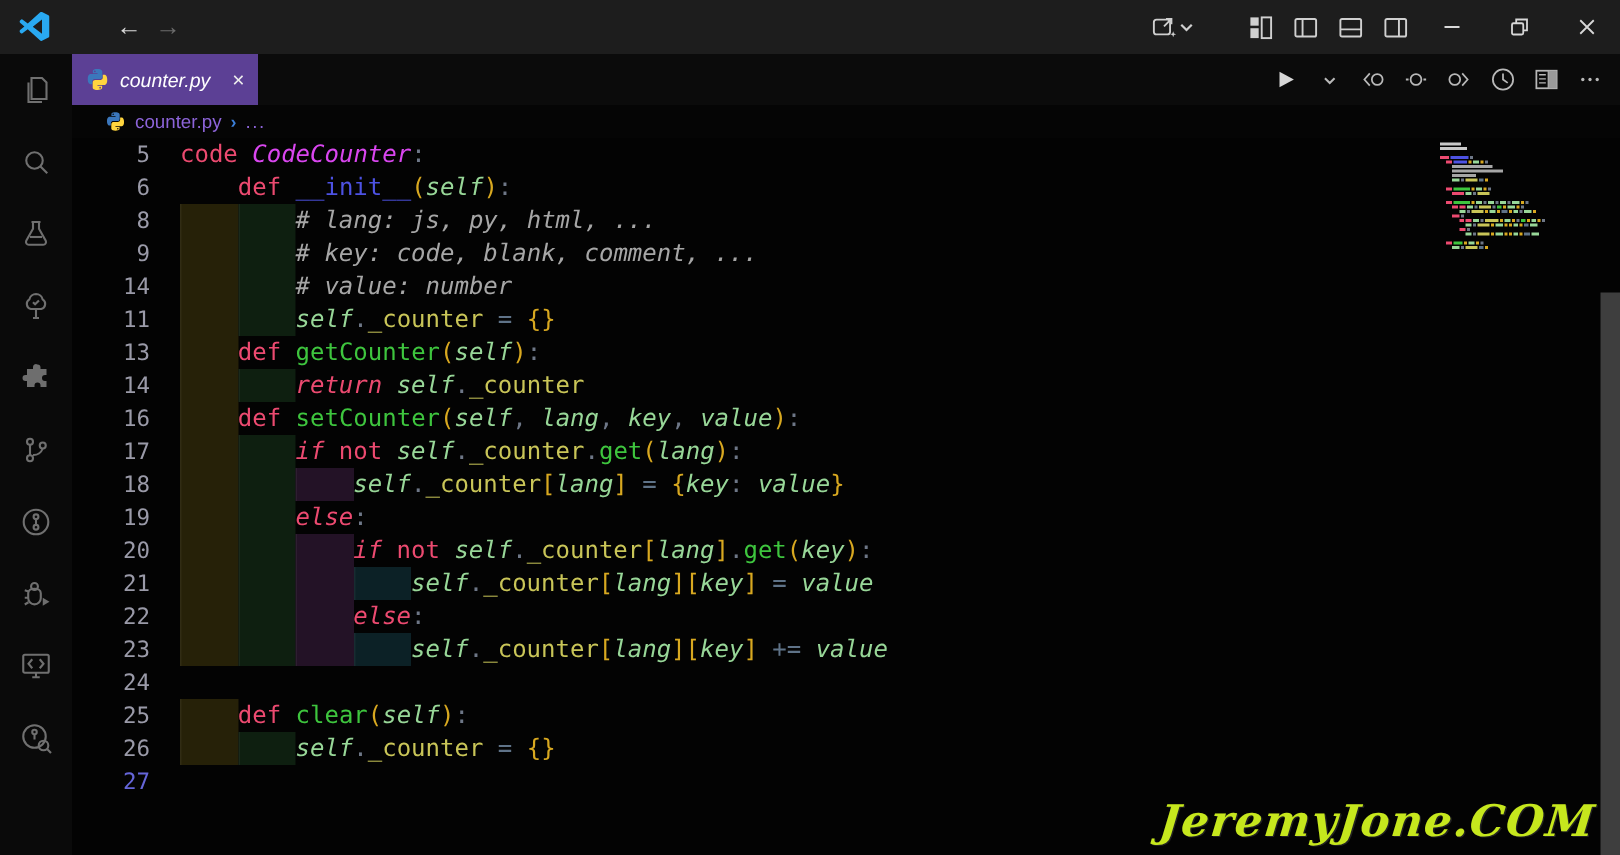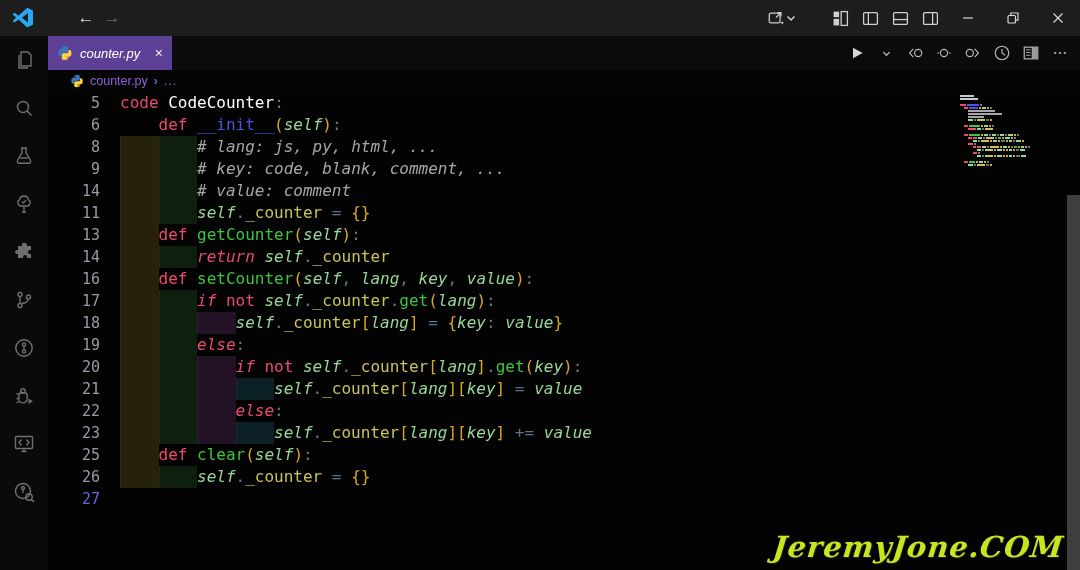--- a/index.html
+++ b/index.html
@@ -265,36 +265,37 @@
     <path fill="#3b77bc" d="M23.9 3c-9.8 0-9.2 4.3-9.2 4.3v4.4h9.4v1.3H10.9S4.5 12.3 4.5 23s5.6 10.3 5.6 10.3h3.3v-4.6s-.2-5.6 5.5-5.6h9.4s5.3.1 5.3-5.1V8.6S34.5 3 23.9 3zm-5.2 2.9a1.7 1.7 0 1 1-1.7 1.7 1.7 1.7 0 0 1 1.7-1.7z"></path>
     <path fill="#ffd53e" d="M24.1 45c9.8 0 9.2-4.3 9.2-4.3v-4.4h-9.4V35h13.2s6.4.7 6.4-10-5.6-10.3-5.6-10.3h-3.3v4.6s.2 5.6-5.5 5.6h-9.4s-5.3-.1-5.3 5.1v9.4S13.5 45 24.1 45zm5.2-2.9a1.7 1.7 0 1 1 1.7-1.7 1.7 1.7 0 0 1-1.7 1.7z"></path>
   </svg>
   <span class="bc-file">counter.py</span>
   <span class="bc-chev">›</span>
   <span class="bc-more">...</span>
 </div>
 
 <div class="editor">
   <div>
-      <div class="code-row"><div class="line-num">5</div><div class="line-body"><span class="line-text" style="margin-left: 0px;"><span style="color: rgb(236, 74, 112);">code </span><span style="color: #ffffff;">CodeCounter</span><span style="color: rgb(110, 119, 135);">:</span></span></div></div>
+      <div class="code-row"><div class="line-num">5</div><div class="line-body"><span class="line-text" style="margin-left: 0px;"><span style="color: rgb(236, 74, 112);">code </span><span style="color: #d946ef; font-style: italic;">CodeCounter</span><span style="color: rgb(110, 119, 135);">:</span></span></div></div>
       <div class="code-row"><div class="line-num">6</div><div class="line-body"><span class="line-text" style="margin-left: 38.5px;"><span style="color: rgb(236, 74, 112);">def </span><span style="color: rgb(77, 82, 227);">__init__</span><span style="color: rgb(216, 168, 32);">(</span><span style="color: rgb(152, 215, 152); font-style: italic;">self</span><span style="color: rgb(216, 168, 32);">)</span><span style="color: rgb(110, 119, 135);">:</span></span></div></div>
       <div class="code-row"><div class="line-num">8</div><div class="line-body"><span class="indent-block" style="left: 0px; background: rgb(38, 33, 8);"></span><span class="indent-block" style="left: 38.5px; background: rgb(14, 31, 16);"></span><span class="line-text" style="margin-left: 77px;"><span style="color: rgb(166, 166, 166); font-style: italic;"># lang: js, py, html, ...</span></span></div></div>
       <div class="code-row"><div class="line-num">9</div><div class="line-body"><span class="indent-block" style="left: 0px; background: rgb(38, 33, 8);"></span><span class="indent-block" style="left: 38.5px; background: rgb(14, 31, 16);"></span><span class="line-text" style="margin-left: 77px;"><span style="color: rgb(166, 166, 166); font-style: italic;"># key: code, blank, comment, ...</span></span></div></div>
-      <div class="code-row"><div class="line-num">14</div><div class="line-body"><span class="indent-block" style="left: 0px; background: rgb(38, 33, 8);"></span><span class="indent-block" style="left: 38.5px; background: rgb(14, 31, 16);"></span><span class="line-text" style="margin-left: 77px;"><span style="color: rgb(166, 166, 166); font-style: italic;"># value: comment</span></span></div></div>
+      <div class="code-row"><div class="line-num">14</div><div class="line-body"><span class="indent-block" style="left: 0px; background: rgb(38, 33, 8);"></span><span class="indent-block" style="left: 38.5px; background: rgb(14, 31, 16);"></span><span class="line-text" style="margin-left: 77px;"><span style="color: rgb(166, 166, 166); font-style: italic;"># value: number</span></span></div></div>
       <div class="code-row"><div class="line-num">11</div><div class="line-body"><span class="indent-block" style="left: 0px; background: rgb(38, 33, 8);"></span><span class="indent-block" style="left: 38.5px; background: rgb(14, 31, 16);"></span><span class="line-text" style="margin-left: 77px;"><span style="color: rgb(152, 215, 152); font-style: italic;">self</span><span style="color: rgb(110, 119, 135);">.</span><span style="color: rgb(201, 197, 88);">_counter</span><span style="color: rgb(95, 115, 136);"> = </span><span style="color: rgb(216, 168, 32);">{}</span></span></div></div>
       <div class="code-row"><div class="line-num">13</div><div class="line-body"><span class="indent-block" style="left: 0px; background: rgb(38, 33, 8);"></span><span class="line-text" style="margin-left: 38.5px;"><span style="color: rgb(236, 74, 112);">def </span><span style="color: rgb(62, 197, 62);">getCounter</span><span style="color: rgb(216, 168, 32);">(</span><span style="color: rgb(152, 215, 152); font-style: italic;">self</span><span style="color: rgb(216, 168, 32);">)</span><span style="color: rgb(110, 119, 135);">:</span></span></div></div>
       <div class="code-row"><div class="line-num">14</div><div class="line-body"><span class="indent-block" style="left: 0px; background: rgb(38, 33, 8);"></span><span class="indent-block" style="left: 38.5px; background: rgb(14, 31, 16);"></span><span class="line-text" style="margin-left: 77px;"><span style="color: rgb(236, 74, 112); font-style: italic;">return </span><span style="color: rgb(152, 215, 152); font-style: italic;">self</span><span style="color: rgb(110, 119, 135);">.</span><span style="color: rgb(201, 197, 88);">_counter</span></span></div></div>
       <div class="code-row"><div class="line-num">16</div><div class="line-body"><span class="indent-block" style="left: 0px; background: rgb(38, 33, 8);"></span><span class="line-text" style="margin-left: 38.5px;"><span style="color: rgb(236, 74, 112);">def </span><span style="color: rgb(62, 197, 62);">setCounter</span><span style="color: rgb(216, 168, 32);">(</span><span style="color: rgb(152, 215, 152); font-style: italic;">self</span><span style="color: rgb(110, 119, 135);">, </span><span style="color: rgb(152, 215, 152); font-style: italic;">lang</span><span style="color: rgb(110, 119, 135);">, </span><span style="color: rgb(152, 215, 152); font-style: italic;">key</span><span style="color: rgb(110, 119, 135);">, </span><span style="color: rgb(152, 215, 152); font-style: italic;">value</span><span style="color: rgb(216, 168, 32);">)</span><span style="color: rgb(110, 119, 135);">:</span></span></div></div>
       <div class="code-row"><div class="line-num">17</div><div class="line-body"><span class="indent-block" style="left: 0px; background: rgb(38, 33, 8);"></span><span class="indent-block" style="left: 38.5px; background: rgb(14, 31, 16);"></span><span class="line-text" style="margin-left: 77px;"><span style="color: rgb(236, 74, 112); font-style: italic;">if </span><span style="color: rgb(236, 74, 112);">not </span><span style="color: rgb(152, 215, 152); font-style: italic;">self</span><span style="color: rgb(110, 119, 135);">.</span><span style="color: rgb(201, 197, 88);">_counter</span><span style="color: rgb(110, 119, 135);">.</span><span style="color: rgb(62, 197, 62);">get</span><span style="color: rgb(216, 168, 32);">(</span><span style="color: rgb(152, 215, 152); font-style: italic;">lang</span><span style="color: rgb(216, 168, 32);">)</span><span style="color: rgb(110, 119, 135);">:</span></span></div></div>
       <div class="code-row"><div class="line-num">18</div><div class="line-body"><span class="indent-block" style="left: 0px; background: rgb(38, 33, 8);"></span><span class="indent-block" style="left: 38.5px; background: rgb(14, 31, 16);"></span><span class="indent-block" style="left: 77px; background: rgb(35, 18, 38);"></span><span class="line-text" style="margin-left: 115.5px;"><span style="color: rgb(152, 215, 152); font-style: italic;">self</span><span style="color: rgb(110, 119, 135);">.</span><span style="color: rgb(201, 197, 88);">_counter</span><span style="color: rgb(216, 168, 32);">[</span><span style="color: rgb(152, 215, 152); font-style: italic;">lang</span><span style="color: rgb(216, 168, 32);">]</span><span style="color: rgb(95, 115, 136);"> = </span><span style="color: rgb(216, 168, 32);">{</span><span style="color: rgb(152, 215, 152); font-style: italic;">key</span><span style="color: rgb(110, 119, 135);">: </span><span style="color: rgb(152, 215, 152); font-style: italic;">value</span><span style="color: rgb(216, 168, 32);">}</span></span></div></div>
       <div class="code-row"><div class="line-num">19</div><div class="line-body"><span class="indent-block" style="left: 0px; background: rgb(38, 33, 8);"></span><span class="indent-block" style="left: 38.5px; background: rgb(14, 31, 16);"></span><span class="line-text" style="margin-left: 77px;"><span style="color: rgb(236, 74, 112); font-style: italic;">else</span><span style="color: rgb(110, 119, 135);">:</span></span></div></div>
       <div class="code-row"><div class="line-num">20</div><div class="line-body"><span class="indent-block" style="left: 0px; background: rgb(38, 33, 8);"></span><span class="indent-block" style="left: 38.5px; background: rgb(14, 31, 16);"></span><span class="indent-block" style="left: 77px; background: rgb(35, 18, 38);"></span><span class="line-text" style="margin-left: 115.5px;"><span style="color: rgb(236, 74, 112); font-style: italic;">if </span><span style="color: rgb(236, 74, 112);">not </span><span style="color: rgb(152, 215, 152); font-style: italic;">self</span><span style="color: rgb(110, 119, 135);">.</span><span style="color: rgb(201, 197, 88);">_counter</span><span style="color: rgb(216, 168, 32);">[</span><span style="color: rgb(152, 215, 152); font-style: italic;">lang</span><span style="color: rgb(216, 168, 32);">]</span><span style="color: rgb(110, 119, 135);">.</span><span style="color: rgb(62, 197, 62);">get</span><span style="color: rgb(216, 168, 32);">(</span><span style="color: rgb(152, 215, 152); font-style: italic;">key</span><span style="color: rgb(216, 168, 32);">)</span><span style="color: rgb(110, 119, 135);">:</span></span></div></div>
       <div class="code-row"><div class="line-num">21</div><div class="line-body"><span class="indent-block" style="left: 0px; background: rgb(38, 33, 8);"></span><span class="indent-block" style="left: 38.5px; background: rgb(14, 31, 16);"></span><span class="indent-block" style="left: 77px; background: rgb(35, 18, 38);"></span><span class="indent-block" style="left: 115.5px; background: rgb(12, 33, 38);"></span><span class="line-text" style="margin-left: 154px;"><span style="color: rgb(152, 215, 152); font-style: italic;">self</span><span style="color: rgb(110, 119, 135);">.</span><span style="color: rgb(201, 197, 88);">_counter</span><span style="color: rgb(216, 168, 32);">[</span><span style="color: rgb(152, 215, 152); font-style: italic;">lang</span><span style="color: rgb(216, 168, 32);">]</span><span style="color: rgb(216, 168, 32);">[</span><span style="color: rgb(152, 215, 152); font-style: italic;">key</span><span style="color: rgb(216, 168, 32);">]</span><span style="color: rgb(95, 115, 136);"> = </span><span style="color: rgb(152, 215, 152); font-style: italic;">value</span></span></div></div>
       <div class="code-row"><div class="line-num">22</div><div class="line-body"><span class="indent-block" style="left: 0px; background: rgb(38, 33, 8);"></span><span class="indent-block" style="left: 38.5px; background: rgb(14, 31, 16);"></span><span class="indent-block" style="left: 77px; background: rgb(35, 18, 38);"></span><span class="line-text" style="margin-left: 115.5px;"><span style="color: rgb(236, 74, 112); font-style: italic;">else</span><span style="color: rgb(110, 119, 135);">:</span></span></div></div>
       <div class="code-row"><div class="line-num">23</div><div class="line-body"><span class="indent-block" style="left: 0px; background: rgb(38, 33, 8);"></span><span class="indent-block" style="left: 38.5px; background: rgb(14, 31, 16);"></span><span class="indent-block" style="left: 77px; background: rgb(35, 18, 38);"></span><span class="indent-block" style="left: 115.5px; background: rgb(12, 33, 38);"></span><span class="line-text" style="margin-left: 154px;"><span style="color: rgb(152, 215, 152); font-style: italic;">self</span><span style="color: rgb(110, 119, 135);">.</span><span style="color: rgb(201, 197, 88);">_counter</span><span style="color: rgb(216, 168, 32);">[</span><span style="color: rgb(152, 215, 152); font-style: italic;">lang</span><span style="color: rgb(216, 168, 32);">]</span><span style="color: rgb(216, 168, 32);">[</span><span style="color: rgb(152, 215, 152); font-style: italic;">key</span><span style="color: rgb(216, 168, 32);">]</span><span style="color: rgb(95, 115, 136);"> += </span><span style="color: rgb(152, 215, 152); font-style: italic;">value</span></span></div></div>
+      <div class="code-row"><div class="line-num">24</div><div class="line-body"><span class="line-text" style="margin-left: 0px;"></span></div></div>
       <div class="code-row"><div class="line-num">25</div><div class="line-body"><span class="indent-block" style="left: 0px; background: rgb(38, 33, 8);"></span><span class="line-text" style="margin-left: 38.5px;"><span style="color: rgb(236, 74, 112);">def </span><span style="color: rgb(62, 197, 62);">clear</span><span style="color: rgb(216, 168, 32);">(</span><span style="color: rgb(152, 215, 152); font-style: italic;">self</span><span style="color: rgb(216, 168, 32);">)</span><span style="color: rgb(110, 119, 135);">:</span></span></div></div>
       <div class="code-row"><div class="line-num">26</div><div class="line-body"><span class="indent-block" style="left: 0px; background: rgb(38, 33, 8);"></span><span class="indent-block" style="left: 38.5px; background: rgb(14, 31, 16);"></span><span class="line-text" style="margin-left: 77px;"><span style="color: rgb(152, 215, 152); font-style: italic;">self</span><span style="color: rgb(110, 119, 135);">.</span><span style="color: rgb(201, 197, 88);">_counter</span><span style="color: rgb(95, 115, 136);"> = </span><span style="color: rgb(216, 168, 32);">{}</span></span></div></div>
       <div class="code-row"><div class="line-num active">27</div><div class="line-body"><span class="line-text" style="margin-left: 0px;"></span></div></div>
     </div>
   <div class="minimap">
       <div class="mm-row" style="padding-left: 0px;"><span class="mm-seg" style="background: rgb(201, 201, 201); width: 13.65px;"></span></div>
       <div class="mm-row" style="padding-left: 0px;"><span class="mm-seg" style="background: rgb(201, 201, 201); width: 17.85px;"></span></div>
       <div class="mm-row" style="padding-left: 0px;"></div>
       <div class="mm-row" style="padding-left: 0px;"><span class="mm-seg" style="background: rgb(236, 74, 112); width: 6.3px;"></span><span class="mm-seg" style="background: rgb(77, 82, 227); width: 11.55px;"></span><span class="mm-seg" style="background: rgb(110, 119, 135); width: 2px;"></span></div>
       <div class="mm-row" style="padding-left: 4.2px;"><span class="mm-seg" style="background: rgb(236, 74, 112); width: 4.2px;"></span><span class="mm-seg" style="background: rgb(77, 82, 227); width: 8.4px;"></span><span class="mm-seg" style="background: rgb(216, 168, 32); width: 2px;"></span><span class="mm-seg" style="background: rgb(152, 215, 152); width: 4.2px;"></span><span class="mm-seg" style="background: rgb(216, 168, 32); width: 2px;"></span><span class="mm-seg" style="background: rgb(110, 119, 135); width: 2px;"></span></div>

